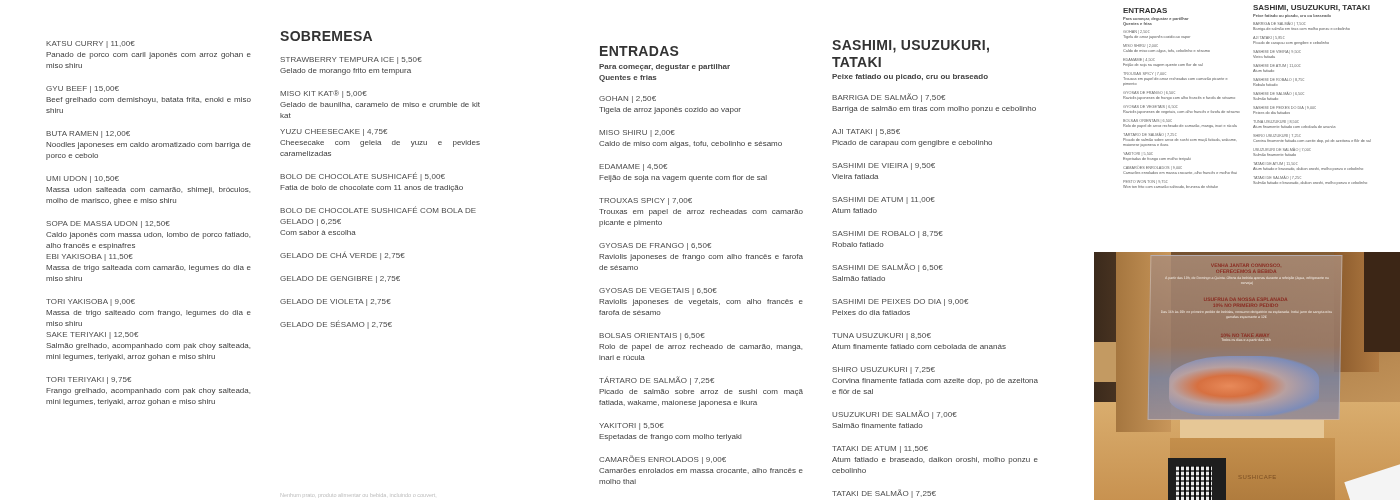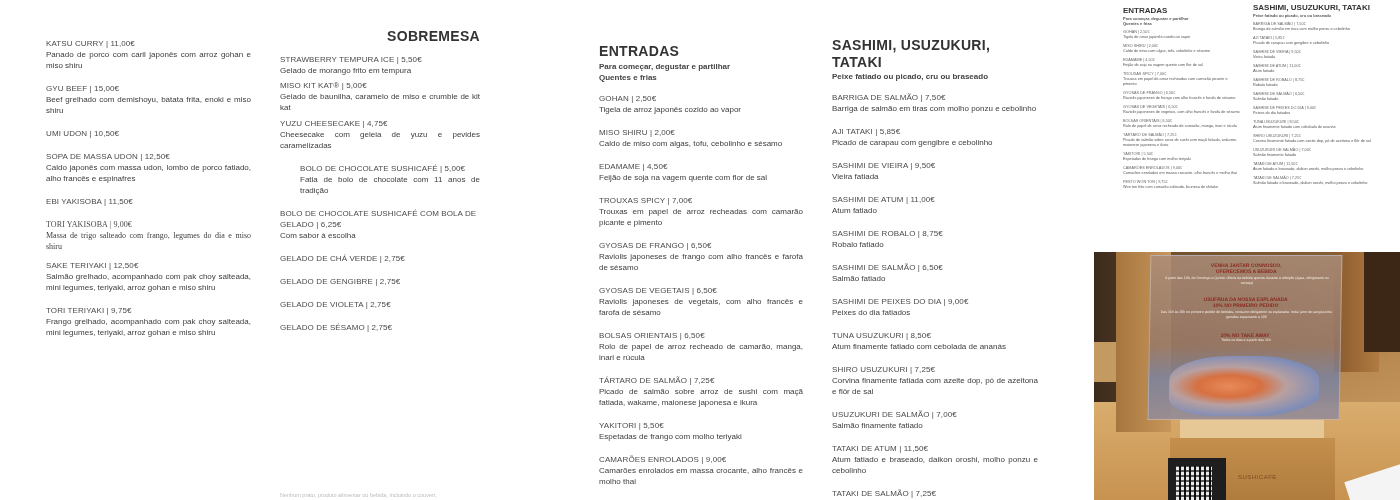--- a/index.html
+++ b/index.html
@@ -62,58 +62,64 @@
   <div class="col" style="left:46px; top:38px; width:205px;" id="mains">
       <div class="item" style="margin-bottom: 12px;">
         <div class="item-name">KATSU CURRY | 11,00€</div>
         <div class="item-desc">Panado de porco com caril japonês com arroz gohan e miso shiru</div>
       </div>
       <div class="item" style="margin-bottom: 12px;">
         <div class="item-name">GYU BEEF | 15,00€</div>
         <div class="item-desc">Beef grelhado com demishoyu, batata frita, enoki e miso shiru</div>
       </div>
       <div class="item" style="margin-bottom: 12px;">
+        <div class="item-name">BUTA RAMEN | 12,00€</div>
+        <div class="item-desc">Noodles japoneses em caldo aromatizado com barriga de porco e cebolo</div>
+      </div>
+      <div class="item" style="margin-bottom: 12px;">
         <div class="item-name">UMI UDON | 10,50€</div>
-      </div>
-      <div class="item" style="margin-bottom: 12px;">
+        <div class="item-desc">Massa udon salteada com camarão, shimeji, bróculos, molho de marisco, ghee e miso shiru</div>
+      </div>
+      <div class="item" style="margin-bottom: 0;">
         <div class="item-name">SOPA DE MASSA UDON | 12,50€</div>
         <div class="item-desc">Caldo japonês com massa udon, lombo de porco fatiado, alho francês e espinafres</div>
       </div>
       <div class="item" style="margin-bottom: 12px;">
         <div class="item-name">EBI YAKISOBA | 11,50€</div>
-      </div>
-      <div class="item" style="margin-bottom: 8px; font-family: Liberation Serif, serif;">
+        <div class="item-desc">Massa de trigo salteada com camarão, legumes do dia e miso shiru</div>
+      </div>
+      <div class="item" style="margin-bottom: 0;">
         <div class="item-name">TORI YAKISOBA | 9,00€</div>
         <div class="item-desc">Massa de trigo salteado com frango, legumes do dia e miso shiru</div>
       </div>
       <div class="item" style="margin-bottom: 12px;">
         <div class="item-name">SAKE TERIYAKI | 12,50€</div>
         <div class="item-desc">Salmão grelhado, acompanhado com pak choy salteada, mini legumes, teriyaki, arroz gohan e miso shiru</div>
       </div>
       <div class="item" style="margin-bottom: 12px;">
         <div class="item-name">TORI TERIYAKI | 9,75€</div>
         <div class="item-desc">Frango grelhado, acompanhado com pak choy salteada, mini legumes, teriyaki, arroz gohan e miso shiru</div>
       </div>
     </div>
   <div class="col" style="left:280px; top:28px; width:200px;">
-    <div class="section-title" style="margin-bottom:9px;text-align:right;">SOBREMESA</div>
+    <div class="section-title" style="margin-bottom:9px;">SOBREMESA</div>
     <div id="sobremesa-items">
-        <div class="item" style="margin-bottom: 4px;">
+        <div class="item" style="margin-bottom: 12px;">
           <div class="item-name">STRAWBERRY TEMPURA ICE | 5,50€</div>
           <div class="item-desc">Gelado de morango frito em tempura</div>
         </div>
         <div class="item" style="margin-bottom: 5px;">
           <div class="item-name">MISO KIT KAT® | 5,00€</div>
           <div class="item-desc">Gelado de baunilha, caramelo de miso e crumble de kit kat</div>
         </div>
         <div class="item" style="">
           <div class="item-name">YUZU CHEESECAKE | 4,75€</div>
           <div class="item-desc">Cheesecake com geleia de yuzu e pevides caramelizadas</div>
         </div>
-        <div class="item" style="margin-bottom: 12px; margin-left: 20px;">
+        <div class="item" style="margin-bottom: 12px;">
           <div class="item-name">BOLO DE CHOCOLATE SUSHICAFÉ | 5,00€</div>
           <div class="item-desc">Fatia de bolo de chocolate com 11 anos de tradição</div>
         </div>
         <div class="item" style="margin-bottom: 12px;">
           <div class="item-name">BOLO DE CHOCOLATE SUSHICAFÉ COM BOLA DE GELADO | 6,25€</div>
           <div class="item-desc">Com sabor à escolha</div>
         </div>
         <div class="item" style="margin-bottom: 12px;">
           <div class="item-name">GELADO DE CHÁ VERDE | 2,75€</div>
         </div>

